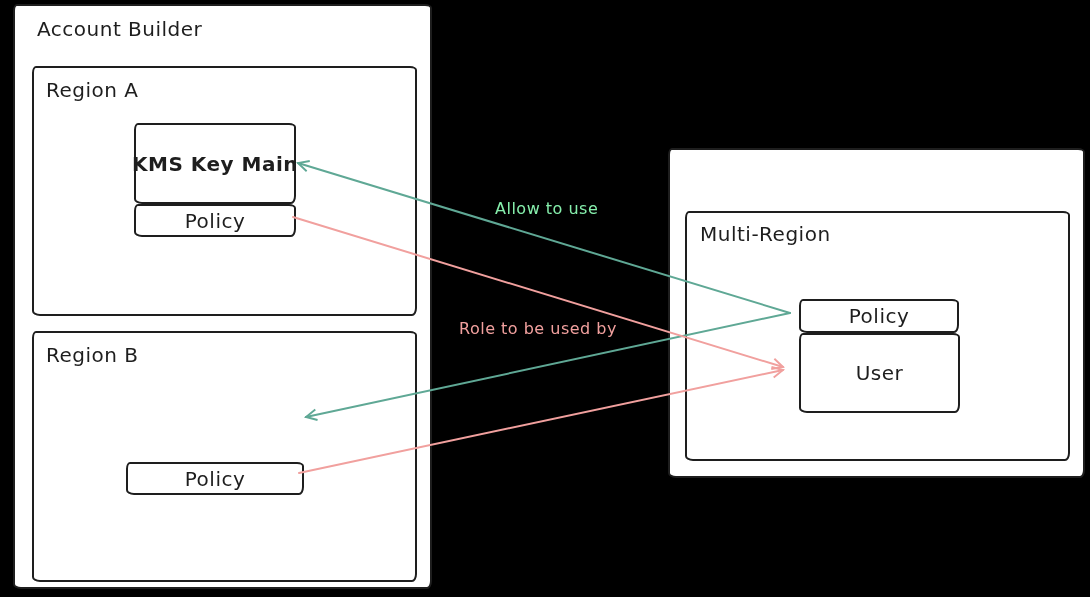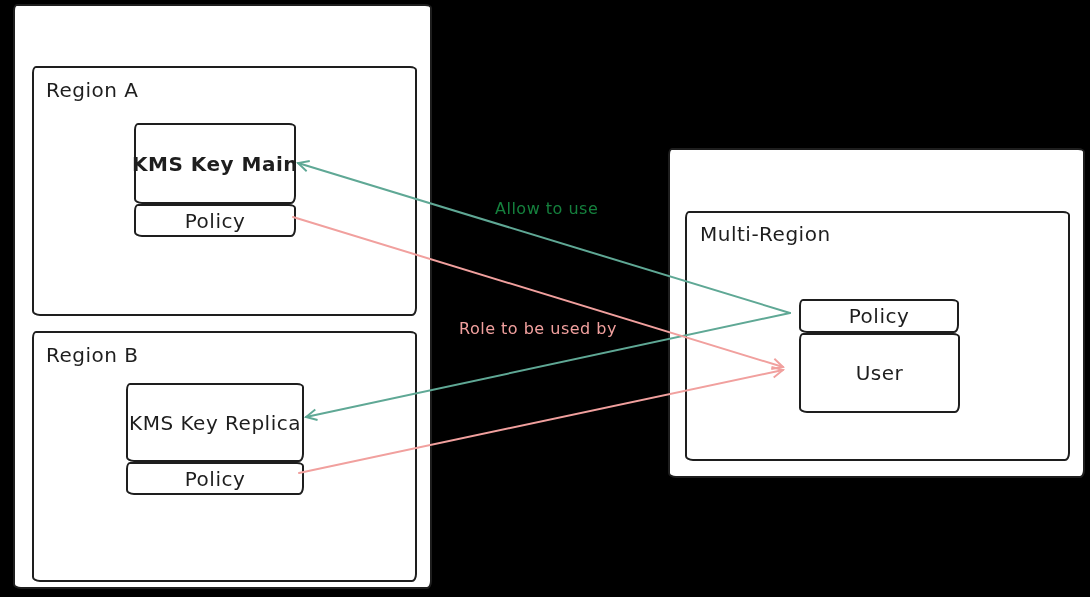--- a/index.html
+++ b/index.html
@@ -40,59 +40,57 @@
     font-size: 20px;
     letter-spacing: 0.5px;
     white-space: nowrap;
   }
   .edge-label {
     position: absolute;
     font-size: 16px;
     letter-spacing: 0.5px;
     white-space: nowrap;
   }
-  .edge-label.teal { color: #15803d; }
+  .edge-label.teal { color: #86efac; }
   .edge-label.pink { color: #f1a09e; }
   svg.overlay {
     position: absolute;
     left: 0;
     top: 0;
     width: 1090px;
     height: 597px;
     pointer-events: none;
   }
   svg.overlay line {
     stroke-width: 2;
     stroke-linecap: round;
   }
 </style>
 </head>
 <body>
 
 <div class="canvas">
 
   <div class="box" style="left:13px; top:4px; width:419px; height:585px;">
+    <div class="box-title" style="left:22px; top:11px;">Account Builder</div>
 
     <div class="box" style="left:17px; top:60px; width:385px; height:250px;">
       <div class="box-title" style="left:12px; top:10px;">Region A</div>
 
       <div class="box" style="left:100px; top:55px; width:162px; height:81px;font-weight:bold;">
         <div class="node-label">KMS Key Main</div>
       </div>
       <div class="box" style="left:100px; top:136px; width:162px; height:33px;">
         <div class="node-label">Policy</div>
       </div>
     </div>
 
     <div class="box" style="left:17px; top:325px; width:385px; height:251px;text-align:center;">
       <div class="box-title" style="left:12px; top:10px;">Region B</div>
 
-      <div class="box" style="left:92px; top:50px; width:178px; height:79px;">
-        <div class="node-label">KMS Key Replica</div>
-      </div>
       <div class="box" style="left:92px; top:129px; width:178px; height:33px;">
         <div class="node-label">Policy</div>
       </div>
     </div>
   </div>
 
   <div class="box" style="left:668px; top:148px; width:417px; height:330px;">
 
     <div class="box" style="left:15px; top:61px; width:385px; height:250px;padding-left:48px;">
       <div class="box-title" style="left:13px; top:9px;">Multi-Region</div>

